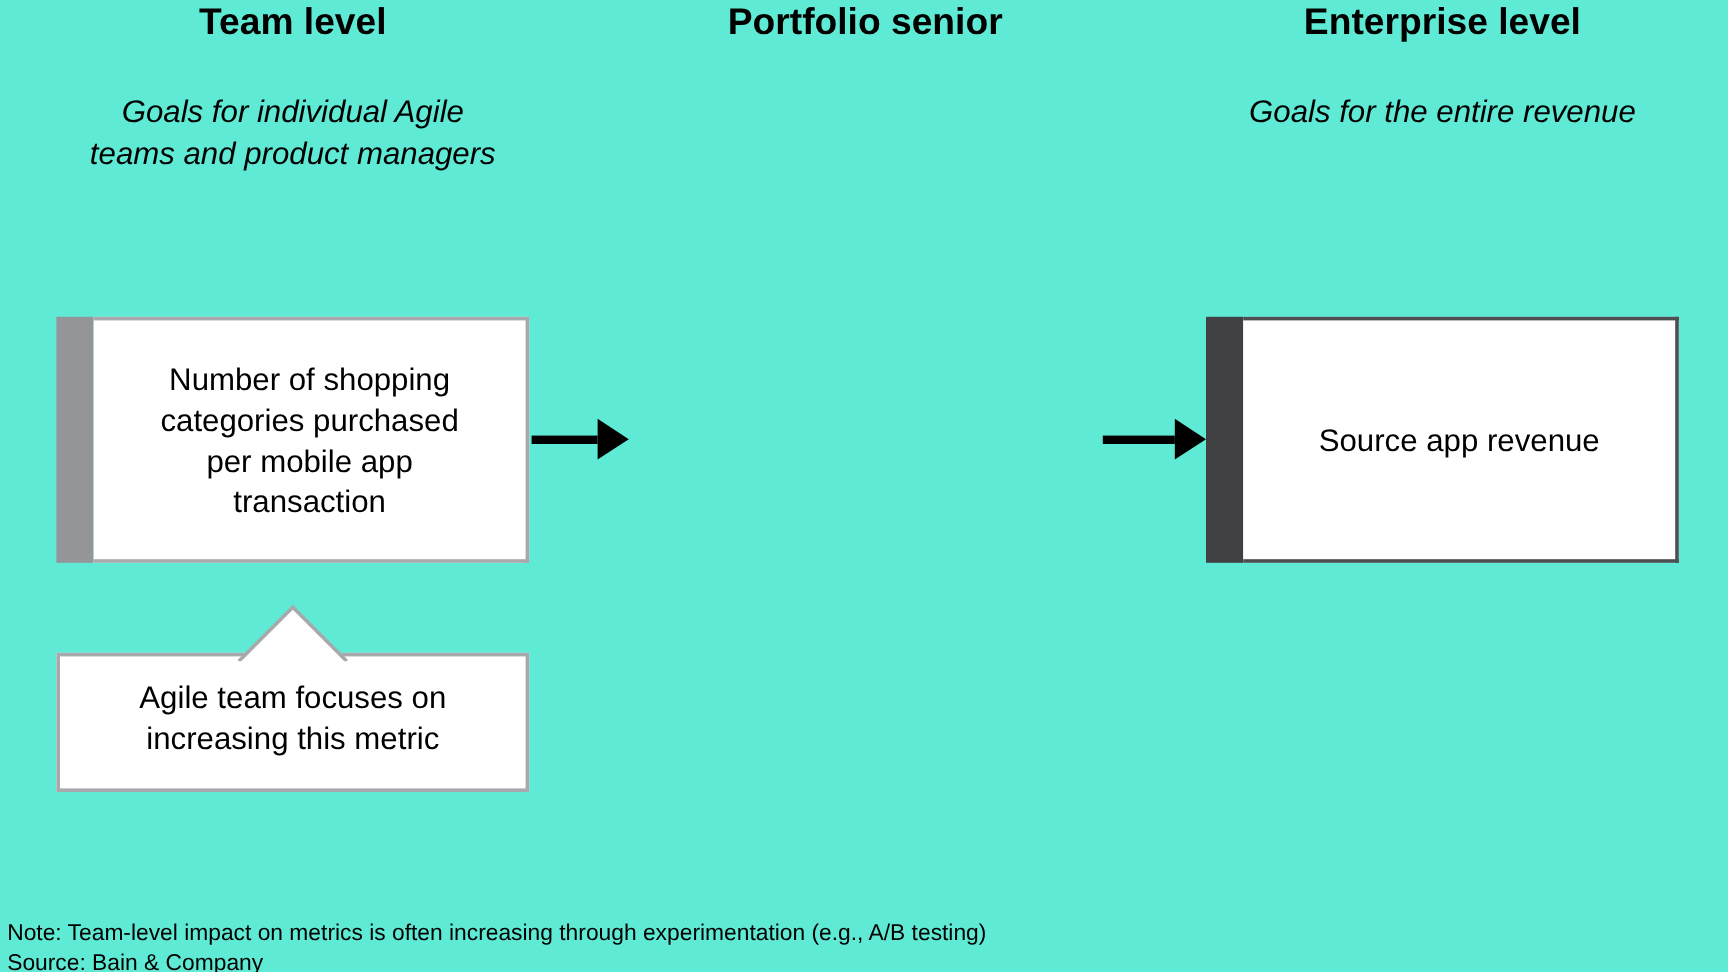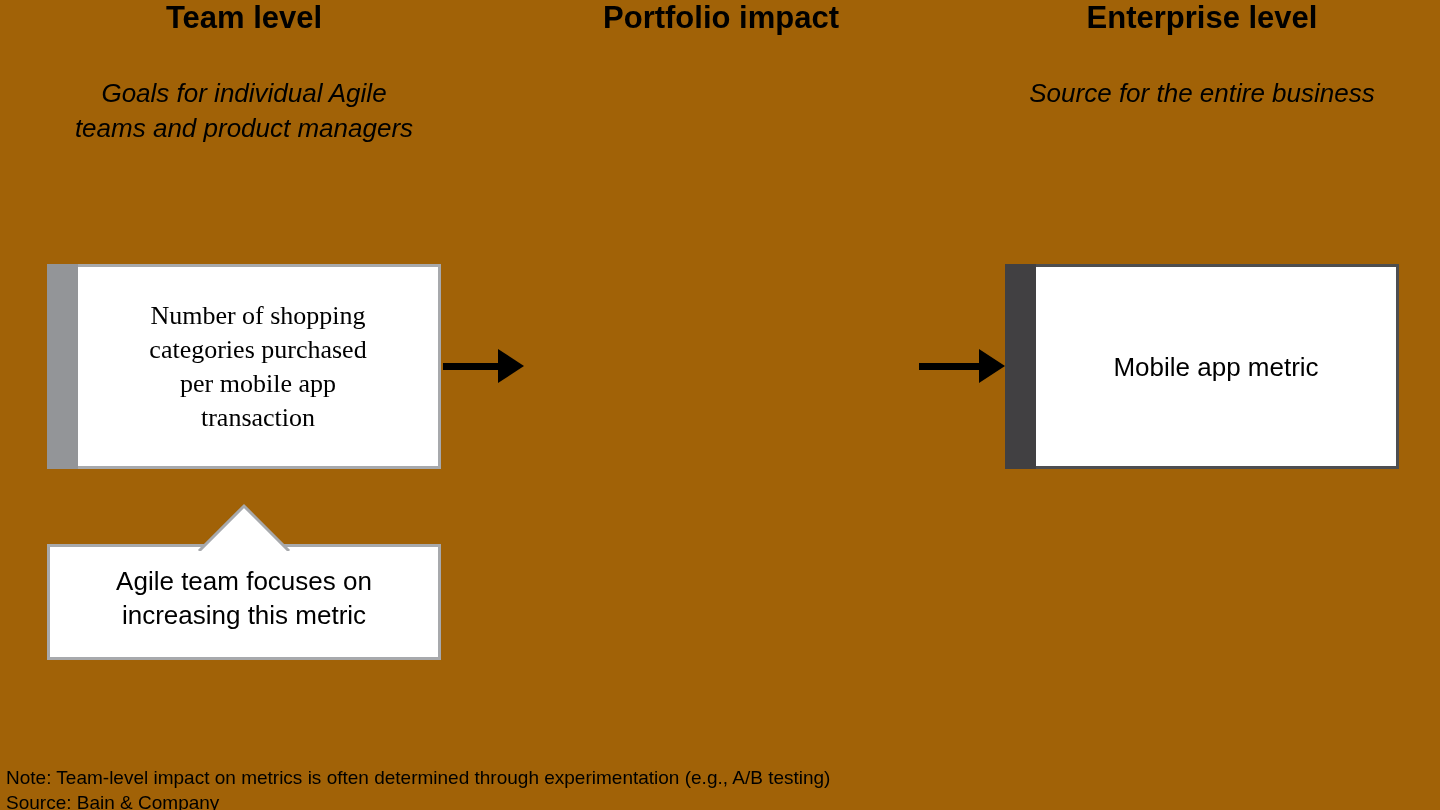--- a/index.html
+++ b/index.html
@@ -1,20 +1,20 @@
 <!DOCTYPE html>
 <html><head>
 <meta charset="utf-8">
 <style>
   html, body { margin: 0; padding: 0; background: #ffffff; }
   .canvas {
     position: relative;
     width: 1440px;
     height: 810px;
-    background: #a16207;
+    background: #5eead4;
     font-family: "Liberation Sans", sans-serif;
     color: #000000;
     overflow: hidden;
   }
 
   
   .col-title {
     position: absolute;
     top: 0;
     width: 394px;
@@ -132,57 +132,57 @@
   }
   .note { top: 765px; }
   .source { top: 790px; }
 </style>
 </head>
 <body>
 
 <div class="canvas">
 
   <div class="col-title c1">Team level</div>
-  <div class="col-title c2">Portfolio impact</div>
+  <div class="col-title c2">Portfolio senior</div>
   <div class="col-title c3">Enterprise level</div>
 
   <div class="col-sub c1">Goals for individual Agile<br>teams and product managers</div>
-  <div class="col-sub c3">Source for the entire business</div>
+  <div class="col-sub c3">Goals for the entire revenue</div>
 
   <div class="metric-box b1">
     <div class="accent" style="background-color: rgb(147, 149, 152);"></div>
-    <div class="box-body" style="border-color: rgb(167, 169, 172); font-family: Liberation Serif, serif;">
+    <div class="box-body" style="border-color: rgb(167, 169, 172);">
       <div class="box-text">Number of shopping<br>categories purchased<br>per mobile app<br>transaction</div>
     </div>
   </div>
 
   <div class="arrow a1">
     <div class="shaft" style="background-color: rgb(0, 0, 0);"></div>
     <div class="head" style="border-left-color: rgb(0, 0, 0);"></div>
   </div>
 
 
   <div class="arrow a2">
     <div class="shaft" style="background-color: rgb(0, 0, 0);"></div>
     <div class="head" style="border-left-color: rgb(0, 0, 0);"></div>
   </div>
 
   <div class="metric-box b3">
     <div class="accent" style="background-color: rgb(65, 64, 66);"></div>
     <div class="box-body" style="border-color: rgb(77, 78, 80);">
-      <div class="box-text">Mobile app metric</div>
+      <div class="box-text">Source app revenue</div>
     </div>
   </div>
 
   <div class="callout">
     <div class="callout-box" style="border-color: rgb(167, 169, 172);">
       <div class="callout-text">Agile team focuses on<br>increasing this metric</div>
     </div>
     <svg class="callout-pointer" width="94" height="48" viewBox="0 0 94 48">
       <path d="M2,48 L47,3 L92,48" fill="#ffffff" stroke="none"></path>
       <path d="M2,48 L47,3 L92,48" fill="none" stroke="#a7a9ac" stroke-width="3" style="stroke: rgb(167, 169, 172);"></path>
     </svg>
   </div>
 
-  <div class="note">Note: Team-level impact on metrics is often determined through experimentation (e.g., A/B testing)</div>
+  <div class="note">Note: Team-level impact on metrics is often increasing through experimentation (e.g., A/B testing)</div>
   <div class="source">Source: Bain &amp; Company</div>
 
 </div>
 
 </body></html>

